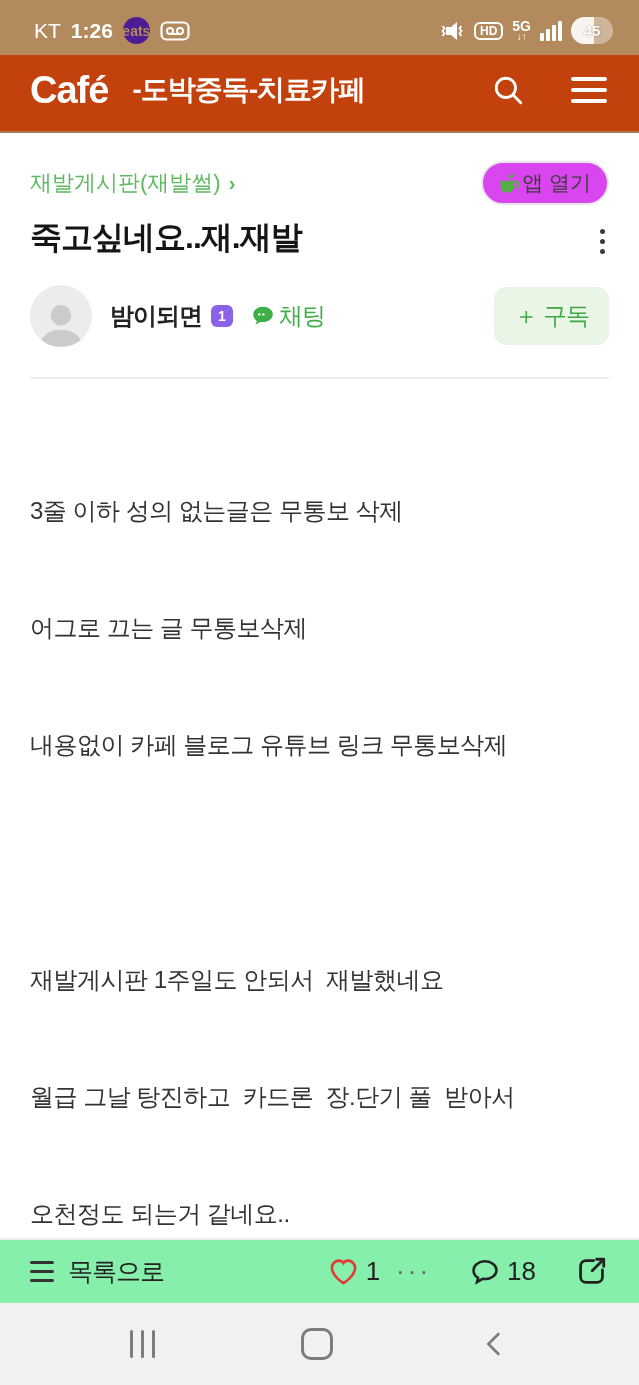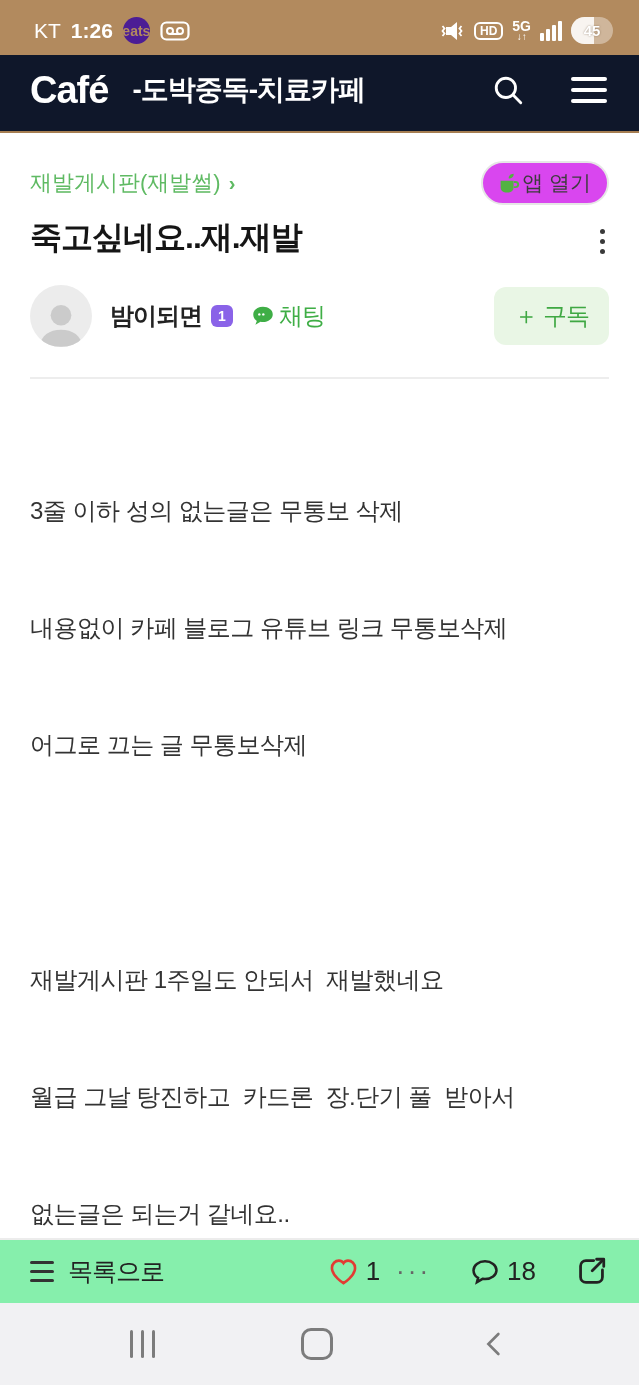--- a/index.html
+++ b/index.html
@@ -29,21 +29,21 @@
   .signal i { width:4px; background:#fff; border-radius:1px; display:block; }
   .battery-pill { position:relative; width:42px; height:27px; border-radius:14px;
     background:rgba(255,255,255,0.38); overflow:hidden;
     display:flex; align-items:center; justify-content:center; }
   .battery-pill::before { content:""; position:absolute; left:0; top:0; bottom:0; width:55%;
     background:rgba(255,255,255,0.85); }
   .battery-pill span { position:relative; font-size:15px; font-weight:700; color:#fff;
     text-shadow:0 0 2px rgba(90,60,30,0.55); }
   
   .app-header {
-    height:78px; background:#0f172a; color:#fff;
+    height:78px; background:#c2410c; color:#fff;
     display:flex; align-items:center; padding:0 32px 6px 30px;
     border-bottom:2px solid #a67e52;
   }
   .cafe-logo { font-size:38px; font-weight:800; letter-spacing:-1px; }
   .cafe-title { font-size:28px; font-weight:700; margin-left:24px; letter-spacing:-1px; }
   .hdr-icons { margin-left:auto; display:flex; align-items:center; gap:46px; }
   .icon-btn { background:none; border:none; cursor:pointer; display:flex; align-items:center; }
   .hamburger { display:flex; flex-direction:column; gap:7px; }
   .hamburger i { width:36px; height:4px; background:#fff; border-radius:2px; display:block; }
   
@@ -207,28 +207,28 @@
           </a>
         </div>
       </div>
       <button class="subscribe-btn">＋ 구독</button>
     </div>
 
     <div class="divider"></div>
 
     <div class="post-text notice-block">
       <div>3줄 이하 성의 없는글은 무통보 삭제</div>
+      <div>어그로 끄는 글 무통보삭제</div>
       <div>내용없이 카페 블로그 유튜브 링크 무통보삭제</div>
-      <div>어그로 끄는 글 무통보삭제</div>
     </div>
 
     <div class="post-text body-block">
       <div>재발게시판 1주일도 안되서  재발했네요</div>
       <div>월급 그날 탕진하고  카드론  장.단기 풀  받아서</div>
-      <div>없는글은 되는거 같네요..</div>
+      <div>오천정도 되는거 같네요..</div>
       <div>죽을 용기는 안나고..  살아갈 의욕도 없네요..</div>
       
       
       
       
       
       
       
       
       

